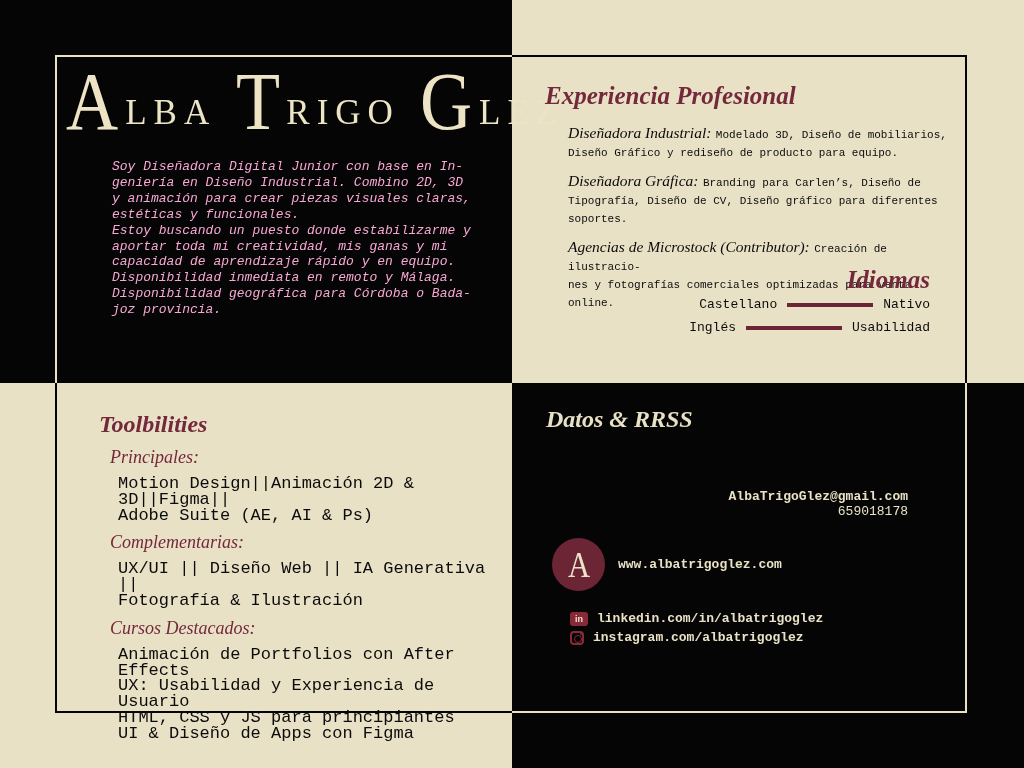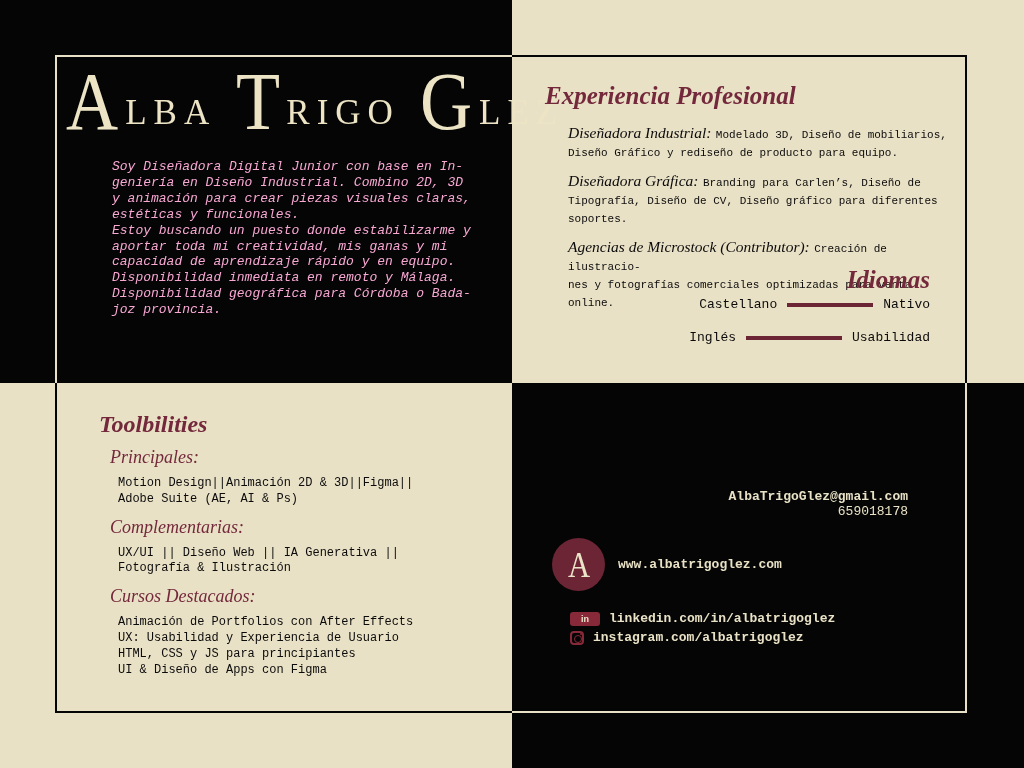--- a/index.html
+++ b/index.html
@@ -36,50 +36,50 @@
   .exp-heading{position:absolute;left:545px;top:82px;font-family:"Liberation Serif",serif;font-style:italic;
        font-size:25px;color:var(--maroon);}
   .entries{position:absolute;left:568px;top:125px;width:392px;}
   .entry{margin-bottom:12px;line-height:15px;color:#0b0b0b;}
   .elabel{font-family:"Liberation Serif",serif;font-style:italic;font-size:15.5px;}
   .etext{font-family:"Liberation Mono",monospace;font-size:11px;white-space:pre-line;}
 
   
   .lang-heading{position:absolute;right:94px;top:266px;font-family:"Liberation Serif",serif;font-style:italic;
        font-size:25px;color:var(--maroon);}
-  .langs{position:absolute;right:94px;top:297px;display:flex;flex-direction:column;align-items:flex-end;gap:18px;
+  .langs{position:absolute;right:94px;top:297px;display:flex;flex-direction:column;align-items:flex-end;gap:8px;
        font-family:"Liberation Mono",monospace;font-size:13px;color:#0b0b0b;}
   .lang-row{display:flex;align-items:center;}
   .lang-line{height:3px;border-top:2px solid var(--maroon-deep);border-bottom:2px solid var(--maroon-deep);
        width:86px;margin:0 10px;}
   .lang-line.wide{width:96px;}
 
   
   .tool-heading{position:absolute;left:99px;top:411px;font-family:"Liberation Serif",serif;font-style:italic;
        font-size:24px;color:var(--maroon);}
   .groups{position:absolute;left:110px;top:447px;width:392px;}
   .group-title{font-family:"Liberation Serif",serif;font-style:italic;font-size:18px;color:var(--maroon);margin-bottom:2px;}
-  .group-lines{font-family:"Liberation Mono",monospace;font-size:12px;line-height:15.8px;color:#0b0b0b;
+  .group-lines{font-family:"Liberation Mono",monospace;font-size:17px;line-height:15.8px;color:#0b0b0b;
        white-space:pre-line;margin:8px 0 9px 8px;}
 
   
   .datos-heading{position:absolute;left:546px;top:406px;font-family:"Liberation Serif",serif;font-style:italic;
        font-size:24px;color:var(--cream);}
   .contact-right{position:absolute;right:116px;top:489px;text-align:right;
        font-family:"Liberation Mono",monospace;font-size:13px;color:var(--text-cream);}
   .contact-right .phone{}
   .site-row{position:absolute;left:552px;top:538px;display:flex;align-items:center;gap:13px;}
   .logo-circle{width:53px;height:53px;border-radius:50%;background:var(--maroon-deep);
        display:flex;align-items:center;justify-content:center;}
   .logo-letter{font-family:"Liberation Serif",serif;font-size:36px;color:#ece4c8;transform:scaleX(.85);}
   .mono-cream{font-family:"Liberation Mono",monospace;font-size:13px;color:var(--text-cream);}
   .socials{position:absolute;left:570px;top:611px;}
   .social-row{display:flex;align-items:center;gap:9px;margin-bottom:4px;
        font-family:"Liberation Mono",monospace;font-size:13px;color:var(--text-cream);}
-  .li-icon{width:30px;height:14px;border-radius:3px;background:var(--badge-red);color:#eee6cc;
+  .li-icon{width:18px;height:14px;border-radius:3px;background:var(--badge-red);color:#eee6cc;
        font-family:"Liberation Sans",sans-serif;font-size:9px;font-weight:bold;line-height:14px;text-align:center;}
   .ig-icon{width:14px;height:14px;border:2px solid var(--badge-red);border-radius:4px;position:relative;}
   .ig-icon::before{content:"";position:absolute;left:2px;top:2px;width:6px;height:6px;
        border:1px solid var(--badge-red);border-radius:50%;}
   .ig-icon::after{content:"";position:absolute;right:0px;top:0px;width:2px;height:2px;border-radius:50%;
        background:var(--badge-red);}
   a, .link{cursor:pointer;font-weight:bold;}
 </style>
 </head>
 <body>
@@ -174,20 +174,21 @@
     </div>
     <div>
       <div class="group-title">Cursos Destacados:</div>
       <p class="group-lines">Animación de Portfolios con After Effects
 UX: Usabilidad y Experiencia de Usuario
 HTML, CSS y JS para principiantes
 UI &amp; Diseño de Apps con Figma</p>
     </div>
   </div>
 
+  <h2 class="datos-heading">Datos &amp; RRSS</h2>
   <div class="contact-right">
     <div class="email link">AlbaTrigoGlez@gmail.com</div>
     <div class="phone">659018178</div>
   </div>
   <div class="site-row">
     <div class="logo-circle">
       <span class="logo-letter">A</span>
     </div>
     <span class="mono-cream link">www.albatrigoglez.com</span>
   </div>

